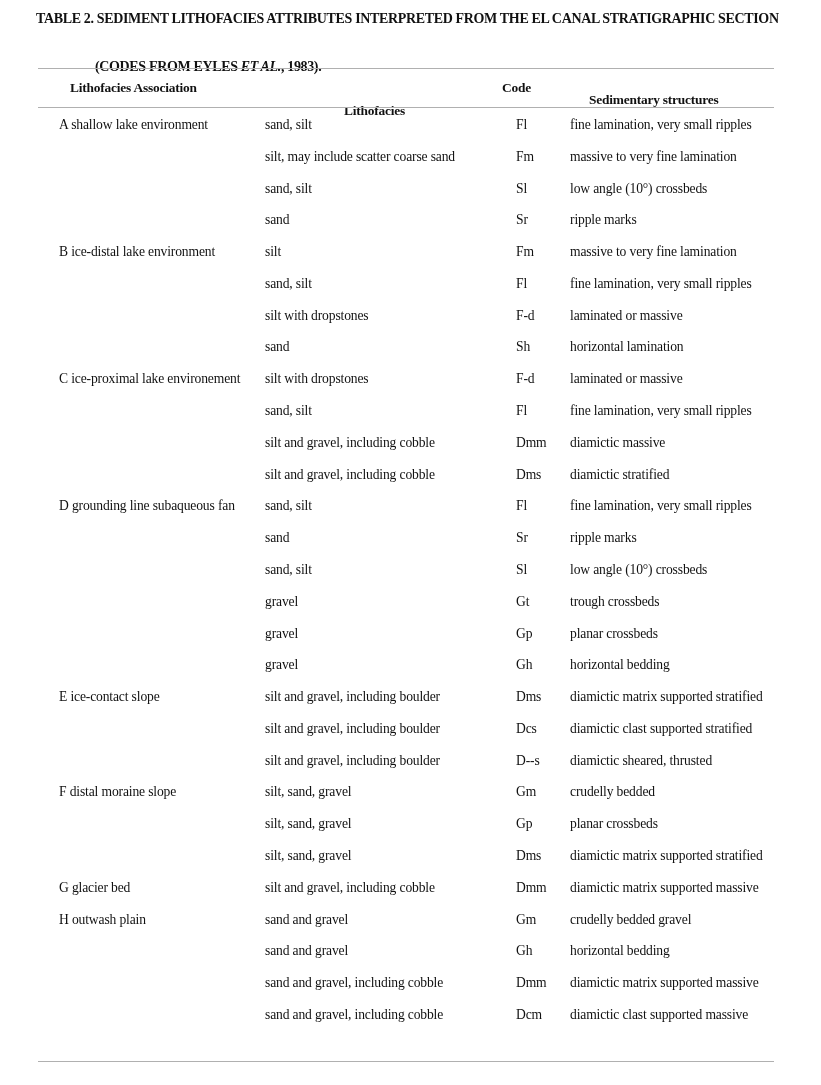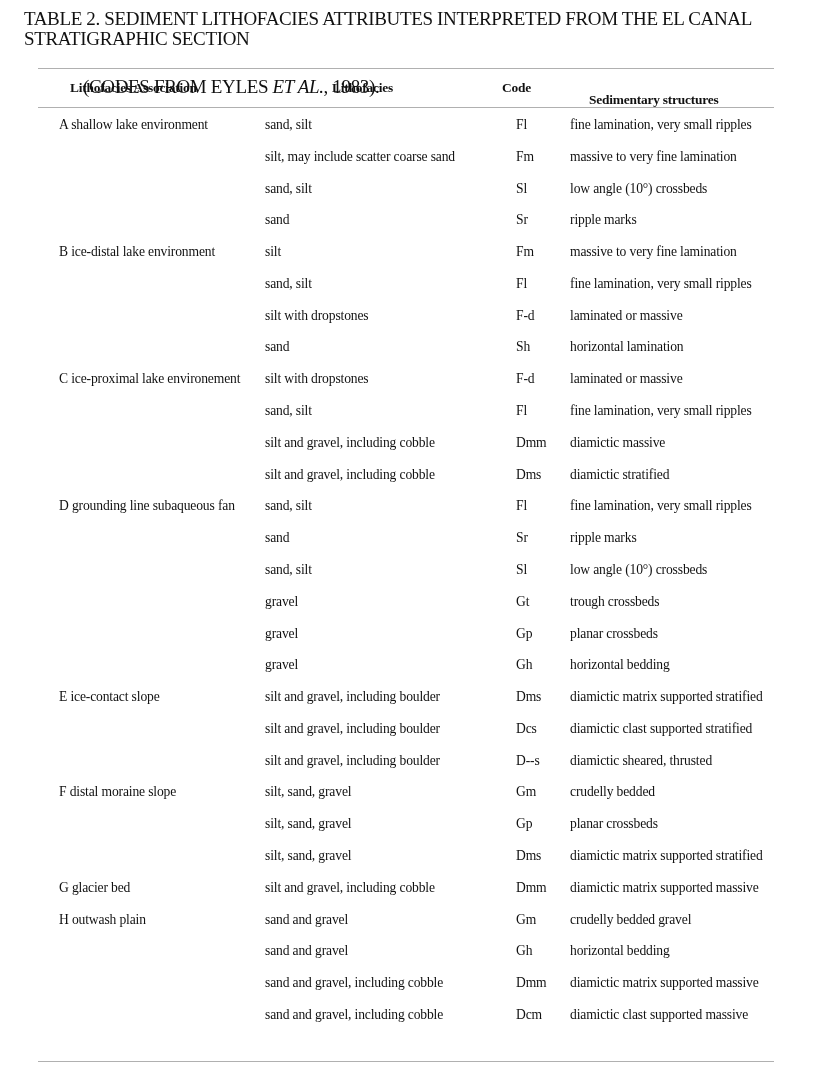--- a/index.html
+++ b/index.html
@@ -1,25 +1,25 @@
 <!DOCTYPE html>
 <html><head>
 <meta charset="utf-8">
 <style>
   html, body { margin:0; padding:0; background:#ffffff; }
   body { width:821px; height:1085px; position:relative; overflow:hidden;
          font-family:"Liberation Serif","DejaVu Serif",serif; color:#111; }
-  .title { position:absolute; left:24px; top:9px; width:760px; font-weight:normal;
-           font-size:19px; line-height:20px; letter-spacing:-0.35px; }
+  .title { position:absolute; left:36px; top:9px; width:760px; font-weight:bold;
+           font-size:14px; line-height:20px; letter-spacing:-0.35px; }
   .title .l2 { display:block; padding-left:59px;margin-top:28px; }
   .title i { font-style:italic; }
   .rule { position:absolute; left:38px; width:736px; height:0; border-top:1px solid #b0b0b0; }
   .r-top { top:68px; } .r-head { top:107px; } .r-bot { top:1061px; }
   .hdr { position:absolute; top:80px; font-weight:bold; font-size:13.4px; letter-spacing:-0.2px; }
-  .h1 { left:70px; } .h2 { left:332px; } .h3 { left:502px; } .h4 { left:589px;margin-top:12px; }
+  .h1 { left:70px; } .h2 { left:344px;margin-top:23px; } .h3 { left:502px; } .h4 { left:589px;margin-top:12px; }
   #rows { position:absolute; left:15px; top:116px; width:821px; }
   .row { position:relative; height:31.79px; font-size:13.6px; line-height:18px; letter-spacing:-0.15px; }
   .row span { position:absolute; top:0; white-space:nowrap; }
   .c-assoc { left:44px; } .c-facies { left:250px; } .c-code { left:501px; } .c-struct { left:555px; }
 </style>
 </head>
 <body>
 
 <div class="title">
   <span>TABLE 2. SEDIMENT LITHOFACIES ATTRIBUTES INTERPRETED FROM THE EL CANAL STRATIGRAPHIC SECTION</span>

